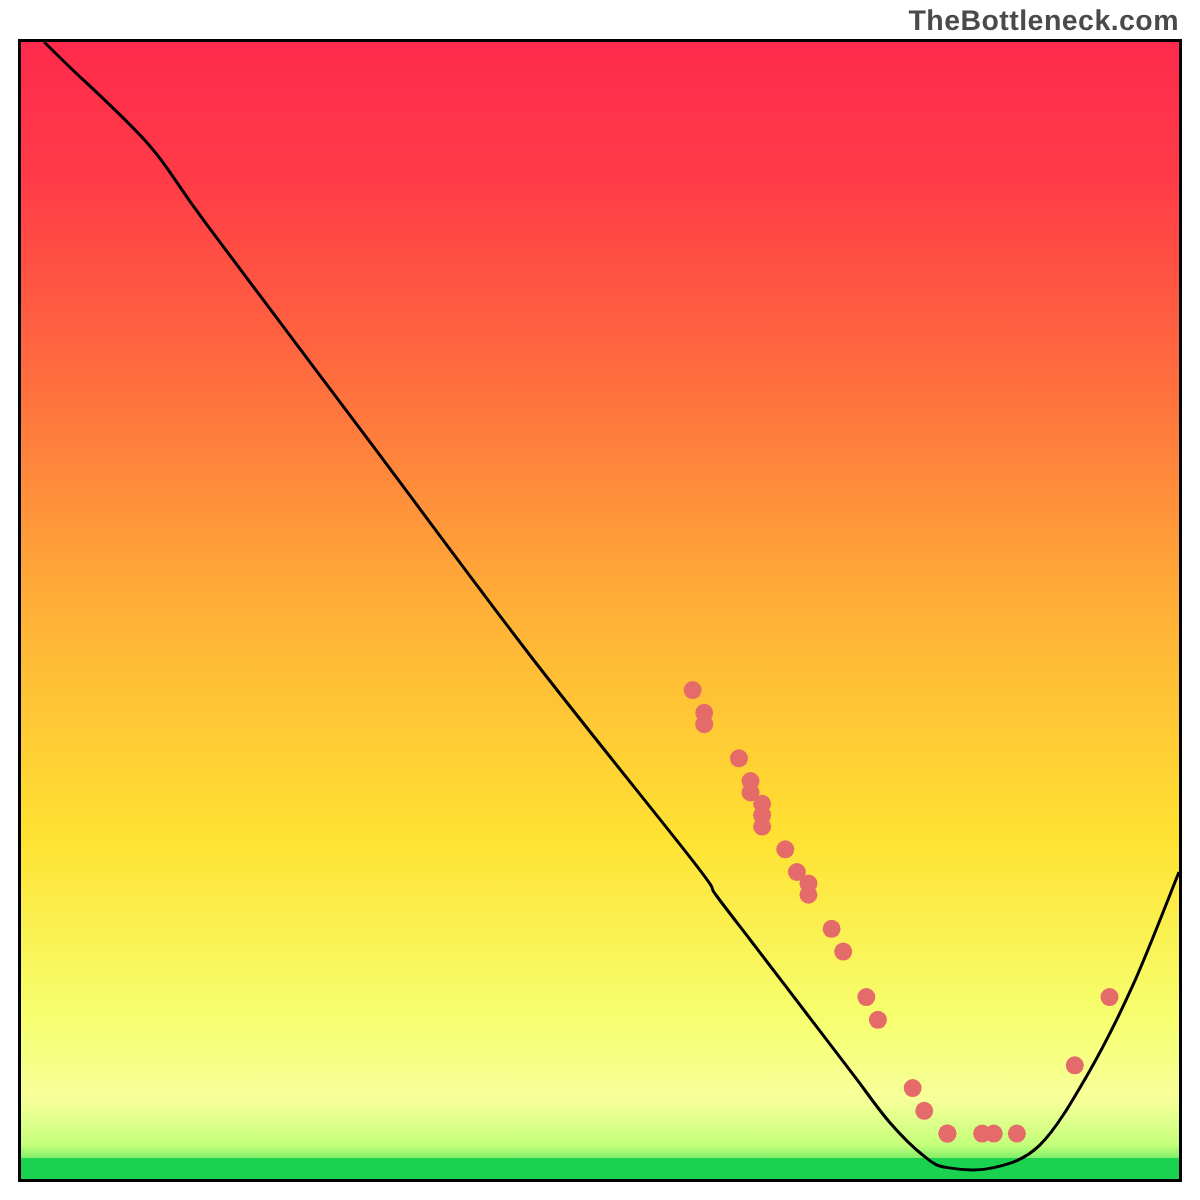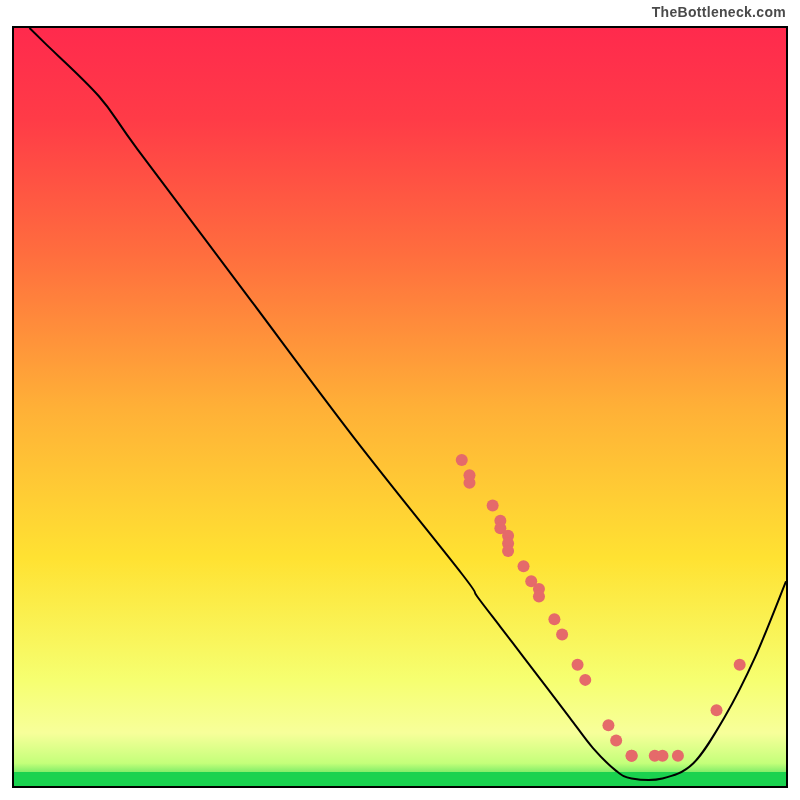--- a/index.html
+++ b/index.html
@@ -8,21 +8,21 @@
     width: 800px;
     height: 800px;
     background: #ffffff;
     font-family: Arial, Helvetica, sans-serif;
     overflow: hidden;
   }
   .watermark {
     position: absolute;
     top: 4px;
     right: 14px;
-    font-size: 14px;
+    font-size: 19px;
     font-weight: 600;
     color: #4a4a4a;
     letter-spacing: 0.3px;
     z-index: 10;
   }
   .plot-wrap {
     position: absolute;
     top: 26px;
     left: 12px;
     right: 12px;

